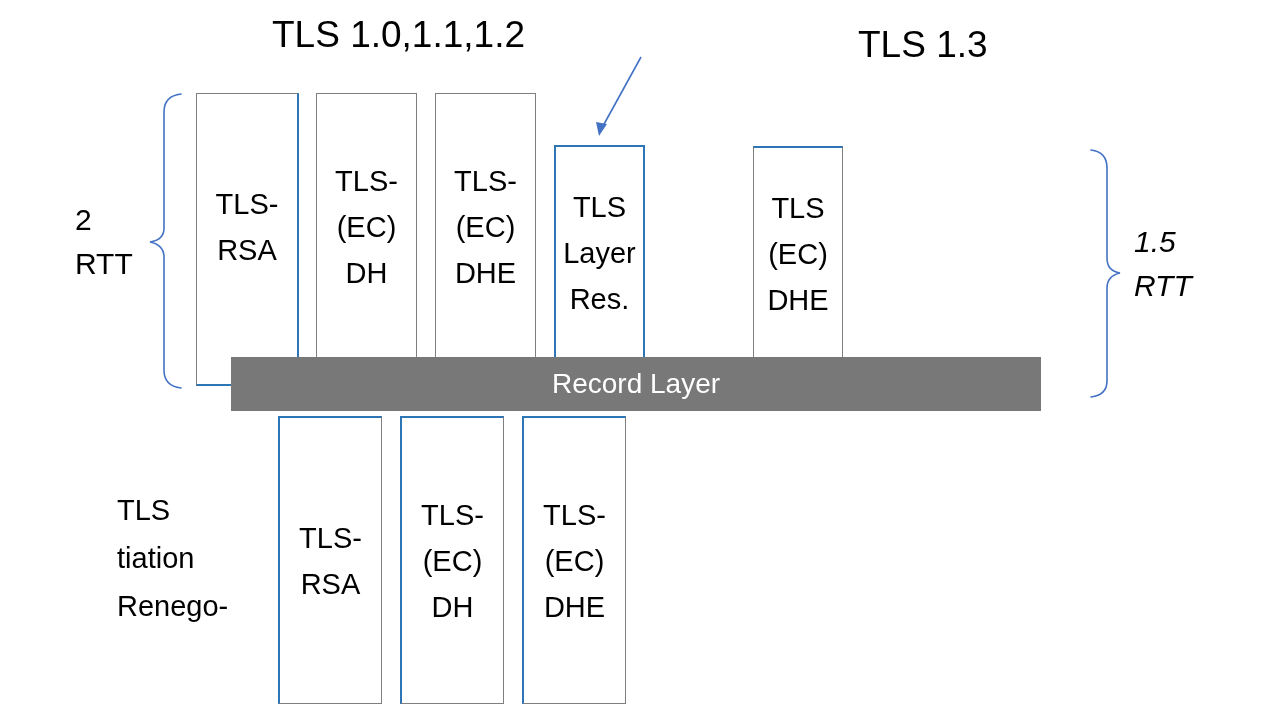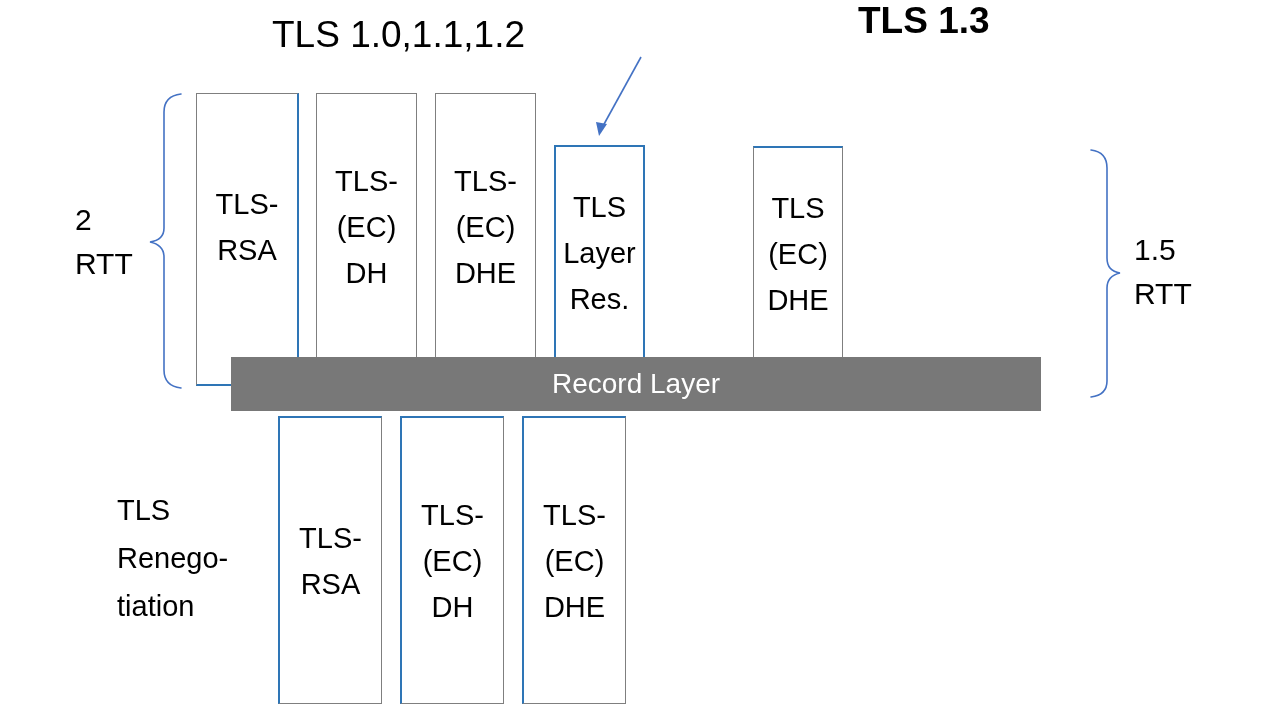--- a/index.html
+++ b/index.html
@@ -16,30 +16,30 @@
   body{font-family:"Liberation Sans",sans-serif;color:var(--ink);}
   .canvas{
     position:relative;width:1280px;height:720px;background:var(--bg);
     overflow:hidden;
   }
   .title{
     position:absolute;font-size:37px;line-height:42px;white-space:nowrap;
     color:var(--ink);
   }
   .title-legacy{left:272px;top:14px;}
-  .title-tls13{left:858px;top:0;font-weight:bold;}
+  .title-tls13{left:858px;top:24px;}
   .annotation{
     position:absolute;left:645px;top:12px;font-size:24px;line-height:34px;
     color:var(--ink);
   }
   .side-label{
     position:absolute;font-size:30px;line-height:44px;color:var(--ink);
   }
   .label-2rtt{left:75px;top:198px;}
-  .label-15rtt{left:1134px;top:228px;}
+  .label-15rtt{left:1134px;top:220px;font-style:italic;}
   .label-renego{left:117px;top:486px;font-size:29px;line-height:48px;}
   .box{
     position:absolute;background:#fff;display:flex;flex-direction:column;
     align-items:center;justify-content:center;text-align:center;
     font-size:29px;line-height:46px;color:var(--ink);z-index:1;
   }
   .box span{display:block;}
   
   .box-rsa{left:196px;top:93px;width:103px;height:293px;
     border:1px solid var(--box-gray);
@@ -80,22 +80,22 @@
   <div class="side-label label-2rtt">
     <div>2</div>
     <div>RTT</div>
   </div>
   <div class="side-label label-15rtt">
     <div>1.5</div>
     <div>RTT</div>
   </div>
   <div class="side-label label-renego">
     <div>TLS</div>
+    <div>tiation</div>
     <div>Renego-</div>
-    <div>tiation</div>
   </div>
 
   <div class="box box-rsa">
     <span>TLS-</span>
     <span>RSA</span>
   </div>
   <div class="box box-ecdh">
     <span>TLS-</span>
     <span>(EC)</span>
     <span>DH</span>

